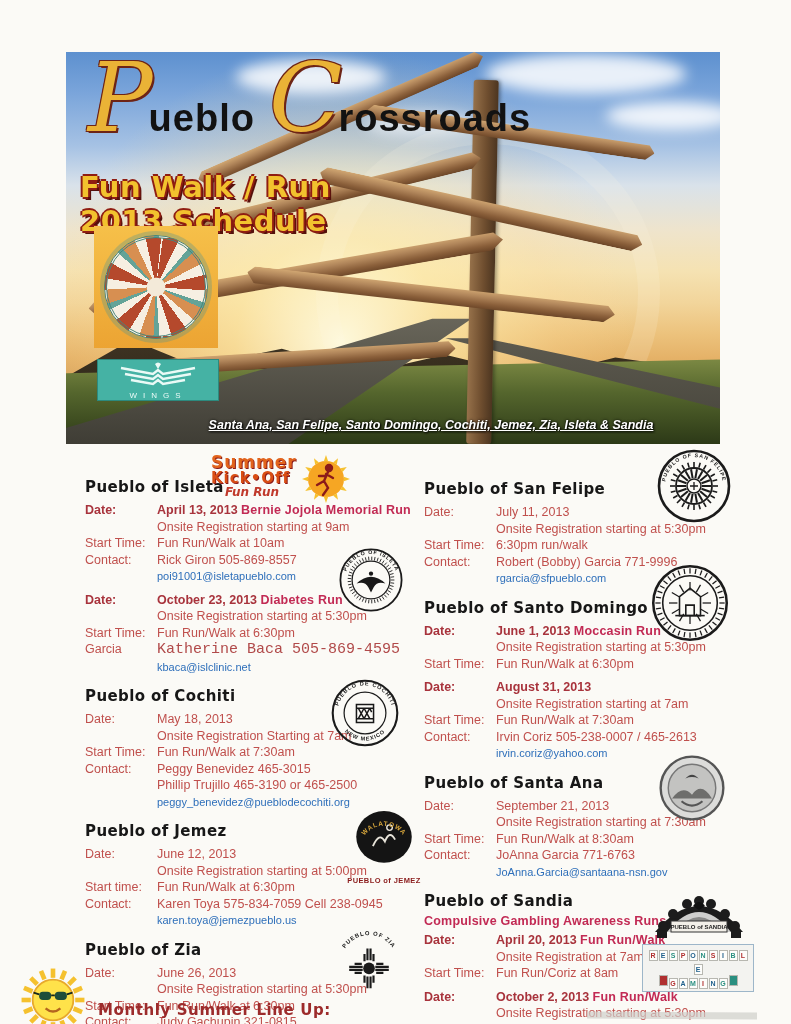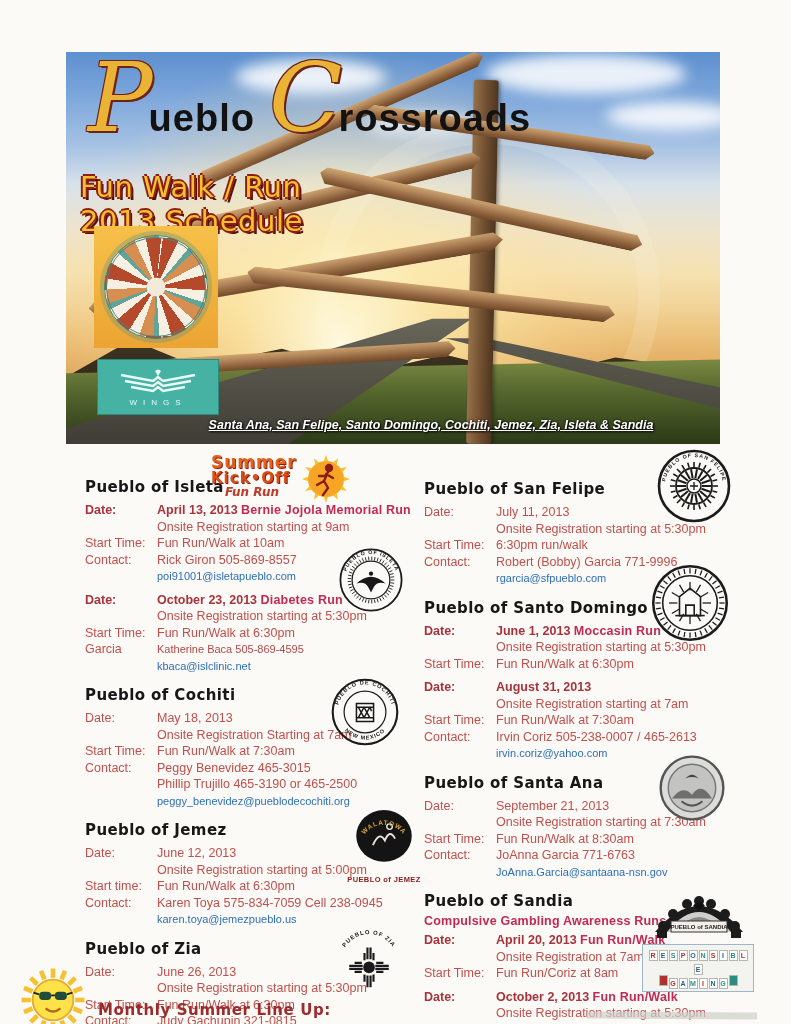--- a/index.html
+++ b/index.html
@@ -35,30 +35,30 @@
     background:linear-gradient(180deg,#d2a873 0%,#b0855a 35%,#8a5f3a 70%,#6b4527 100%);
     clip-path:polygon(0 35%,2% 0,98% 12%,100% 55%,97% 100%,2% 88%);
     box-shadow:0 3px 5px rgba(0,0,0,.35);}
   
   .big-title{position:absolute;left:22px;top:8px;display:flex;align-items:baseline;white-space:nowrap;}
   .cap{font-family:"DejaVu Serif",serif;font-style:italic;font-size:96px;line-height:.8;color:#eab336;
     text-shadow:2px 2px 0 #6d2416,-1px -1px 0 #6d2416,1px -1px 0 #6d2416,-1px 1px 0 #6d2416;}
   .cap.c2{margin-left:14px;}
   .word{font-size:38px;font-weight:700;color:#121212;letter-spacing:1px;margin-left:-4px;}
   .subtitle{position:absolute;left:14px;top:118px;font-family:"DejaVu Sans",sans-serif;
-    font-weight:400;font-size:29px;line-height:1.18;color:#f2c22e;letter-spacing:.5px;
+    font-weight:700;font-size:29px;line-height:1.18;color:#f2c22e;letter-spacing:.5px;
     text-shadow:-2px 0 #8f1d12,2px 0 #8f1d12,0 -2px #8f1d12,0 2px #8f1d12,3px 3px 0 #55110c;}
   .medallion{position:absolute;left:28px;top:174px;width:124px;height:122px;
     background:linear-gradient(180deg,#f6c049,#eca433);display:flex;align-items:center;justify-content:center;}
   .medallion .disc{width:98px;height:98px;border-radius:50%;border:3px double #47857b;position:relative;
     background:
       radial-gradient(circle,#f3ead9 0 13%,rgba(0,0,0,0) 14%),
       repeating-conic-gradient(from 8deg,#b5492c 0 18deg,#f6efe2 18deg 32deg,#64a397 32deg 39deg,#d78f51 39deg 55deg,#f6efe2 55deg 68deg);
     box-shadow:0 0 0 4px rgba(90,150,140,.35);}
-  .wings-box{position:absolute;left:32px;top:308px;width:120px;height:54px;background:#45b2a4;
+  .wings-box{position:absolute;left:32px;top:308px;width:120px;height:40px;background:#45b2a4;
     display:flex;flex-direction:column;align-items:center;justify-content:center;box-shadow:0 0 0 1px #2c8a7e;}
   .wings-box .wlabel{color:#eafaf6;font-size:8px;letter-spacing:6px;margin-top:1px;}
   .photo-caption{position:absolute;left:90px;right:14px;bottom:12px;text-align:center;
     color:#fff;font-weight:700;font-style:italic;font-size:12.5px;text-decoration:underline;
     text-shadow:1px 1px 2px #000,0 0 3px rgba(0,0,0,.8);}
   
   .col{position:absolute;width:336px;}
   .col-left{left:85px;top:478px;}
   .col-right{left:424px;top:480px;}
   .pueblo{position:relative;margin-bottom:12px;}
@@ -67,21 +67,21 @@
   .sub-fancy{font-weight:800;font-size:12.5px;color:#c22a54;margin:-2px 0 4px 0;letter-spacing:.2px;}
   .row{display:grid;grid-template-columns:72px 1fr;font-size:12.5px;line-height:16.5px;}
   .row.gap{margin-top:7px;}
   .lbl{color:#c0504d;}
   .lbl-b{font-weight:700;color:#a8333c;}
   .val{color:#c0504d;}
   .sg-plain{color:#c0504d;margin-top:31px;}
   .sg-date{font-weight:700;color:#a8333c;}
   .sg-fancy{font-weight:800;color:#c22a54;letter-spacing:.2px;}
   .sg-email{color:#2e6fba;font-size:11px;}
-  .sg-small{color:#b14a4a;font-size:11px;}
+  .sg-small{color:#b14a4a;font-size:15px;font-family:Liberation Mono, monospace;}
   
   .seal{position:absolute;}
   .seal svg{width:100%;height:100%;display:block;}
   .seal-isleta{right:14px;top:66px;width:72px;height:72px;}
   .seal-cochiti{right:18px;top:-12px;width:76px;height:76px;}
   .seal-jemez{right:0;top:-30px;width:74px;height:86px;text-align:center;}
   .jz-cap{font-size:7.5px;font-weight:700;color:#8a1b1b;letter-spacing:.4px;margin-top:-2px;}
   .seal-zia{right:16px;top:-14px;width:72px;height:72px;}
   .seal-sanfelipe{right:26px;top:-34px;width:80px;height:80px;}
   .seal-santodomingo{right:28px;top:-38px;width:84px;height:84px;}

